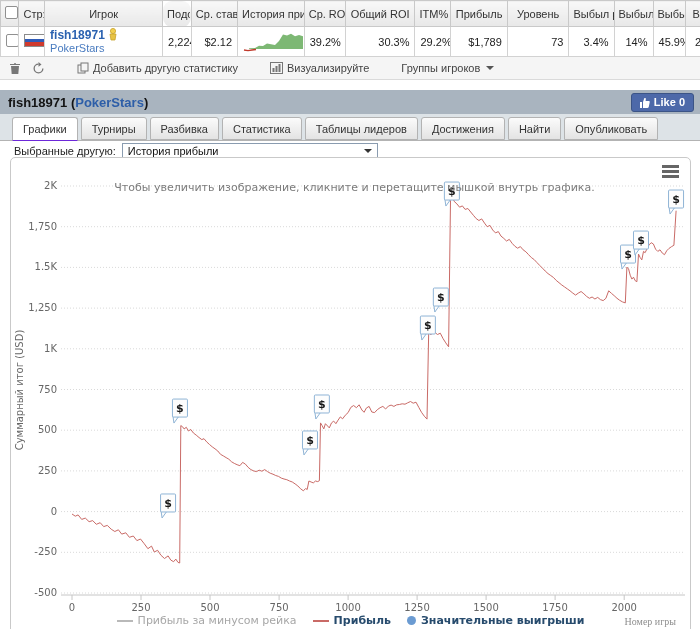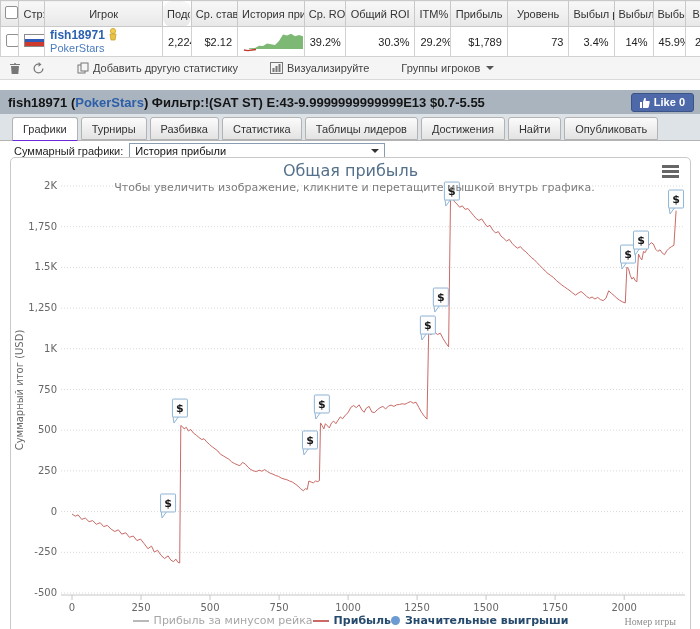--- a/index.html
+++ b/index.html
@@ -64,21 +64,21 @@
   
   .chart-panel {
     position:absolute; left:10px; top:157px; width:681px; height:480px;
     border:1px solid #c9c9c9; border-radius:5px; background:#fff;
   }
   .chart-title { position:absolute; top:3px; left:0; width:100%; text-align:center; font-size:16px; color:#54708a; font-family:"DejaVu Sans",sans-serif; }
   .chart-subtitle { position:absolute; top:23px; left:4px; width:100%; text-align:center; font-size:11px; color:#7b7b7b; font-family:"DejaVu Sans",sans-serif; }
   .burger { position:absolute; top:7px; right:11px; width:17px; cursor:pointer; }
   .burger div { height:3px; background:#666; margin-bottom:2px; }
   #chart-svg { position:absolute; left:0; top:0; }
-  .legend { position:absolute; top:456px; left:0; width:100%; display:flex; justify-content:center; align-items:center; font-size:11px; font-family:"DejaVu Sans",sans-serif; }
+  .legend { position:absolute; top:456px; left:0; width:100%; display:flex; justify-content:center; align-items:center; gap:16px; font-size:11px; font-family:"DejaVu Sans",sans-serif; }
   .legend-item { display:flex; align-items:center; gap:5px; cursor:pointer; }
   .swatch-line { width:16px; height:2px; }
   .swatch-dot { width:9px; height:9px; border-radius:50%; }
   .xaxis-title { position:absolute; top:458px; right:14px; font-size:10px; color:#8e8e8e; font-family:Liberation Serif, serif; }
 </style>
 </head>
 <body>
 
 <table class="stats-table">
   <thead>
@@ -163,33 +163,33 @@
   <span class="tool-sep"></span>
   <span class="tool-group">
     <span>Группы игроков</span>
     <span class="tri-down"></span>
   </span>
 </div>
 
 <div class="gap"></div>
 
 <div class="headerbar">
-  <span>fish18971</span>&nbsp;<span>(</span><span class="site-link">PokerStars</span><span>)</span>&nbsp;<span>Фильтр:!(SAT ST) E:43-9.9999999999999E13 $0.7-5.55</span>
+  <span>fish18971</span>&nbsp;<span>(</span><span class="site-link">PokerStars</span><span>)</span>&nbsp;
   <span class="like-btn">
     <svg width="10" height="11" viewBox="0 0 10 11">
         <path d="M0 5h2v6H0zM3 5l1.2-3.6c.2-.7 1.8-.5 1.7.4L5.6 4h3.1c.7 0 1.1.6 1 1.2l-.9 4.6c-.1.6-.6 1.2-1.3 1.2H3V5z" fill="#fff"></path>
       </svg>
     <span>Like 0</span>
   </span>
 </div>
 
 <div class="tabstrip" id="tabstrip"><span class="tab active"><span>Графики</span></span><span class="tab"><span>Турниры</span></span><span class="tab"><span>Разбивка</span></span><span class="tab"><span>Статистика</span></span><span class="tab"><span>Таблицы лидеров</span></span><span class="tab"><span>Достижения</span></span><span class="tab"><span>Найти</span></span><span class="tab"><span>Опубликовать</span></span></div>
 
 <div class="selrow">
-  <span>Суммарный графики:</span>
+  <span>Выбранные другую:</span>
   <span class="fake-select">
     <span>История прибыли</span>
     <span class="tri-down"></span>
   </span>
 </div>
 
 <div class="chart-panel">
   <svg id="chart-svg" width="679" height="478">
       <line x1="50" y1="28.0" x2="674" y2="28.0" stroke="#d9d9d9" stroke-width="1" stroke-dasharray="1,2"></line>
       <text x="46" y="31.0" text-anchor="end" font-size="10" fill="#666666" font-family="DejaVu Sans, sans-serif">2K</text>
@@ -278,21 +278,20 @@
         <polygon points="622.9991007194245,90.0496 628.9991007194245,90.0496 623.9991007194245,97.0496" fill="#fdfdfd" stroke="#8fb4d6"></polygon>
         <rect x="622.4991007194245" y="73.0496" width="15" height="18" fill="#fdfdfd" stroke="#8fb4d6" rx="1"></rect>
         <text x="629.9991007194245" y="86.0496" text-anchor="middle" font-size="11" font-weight="bold" fill="#1a1a1a" font-family="DejaVu Sans, sans-serif">$</text>
       </g>
       <g>
         <polygon points="658.0611510791367,49.024 664.0611510791367,49.024 659.0611510791367,56.024" fill="#fdfdfd" stroke="#8fb4d6"></polygon>
         <rect x="657.5611510791367" y="32.024" width="15" height="18" fill="#fdfdfd" stroke="#8fb4d6" rx="1"></rect>
         <text x="665.0611510791367" y="45.024" text-anchor="middle" font-size="11" font-weight="bold" fill="#1a1a1a" font-family="DejaVu Sans, sans-serif">$</text>
       </g>
     </svg>
-  <div class="chart-title">Общая прибыль</div>
   <div class="chart-subtitle">Чтобы увеличить изображение, кликните и перетащите мышкой внутрь графика.</div>
   <div class="burger">
       <div></div>
       <div></div>
       <div></div>
     </div>
   <div class="legend" id="legend">
       <span class="legend-item">
         <span class="swatch-line" style="background: rgb(185, 185, 185);"></span>
         <span style="color: rgb(167, 167, 167);">Прибыль за минусом рейка</span>

